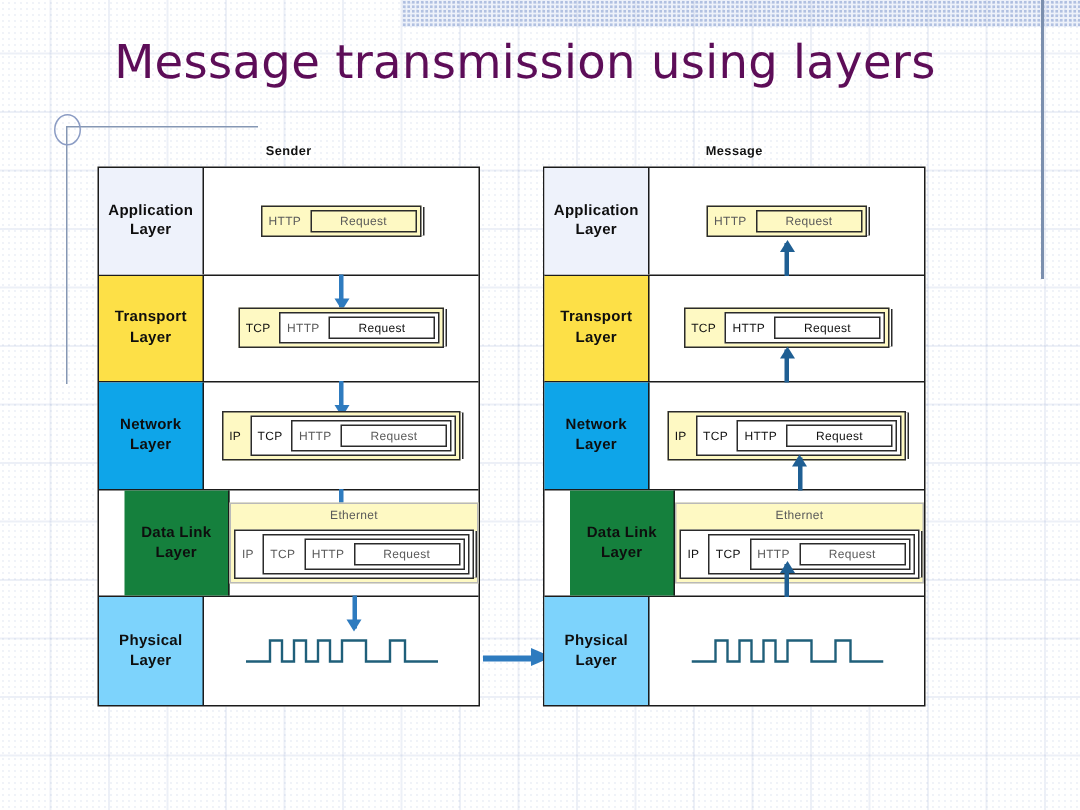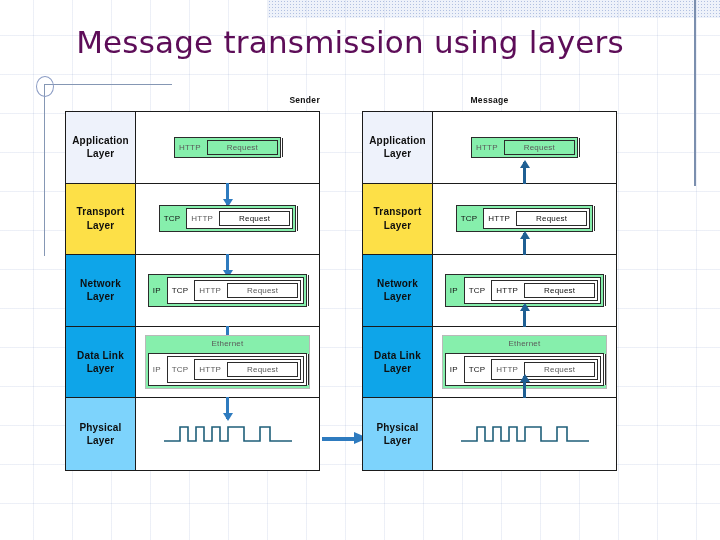--- a/index.html
+++ b/index.html
@@ -77,21 +77,21 @@
   }
   #sender-stack{left:65px;top:111px;}
   #receiver-stack{left:362px;top:111px;}
 
   .stack-caption{
     position:absolute;
     width:255px;text-align:center;
     font-size:8.5px;font-weight:bold;color:#111;
     letter-spacing:.3px;
   }
-  #sender-caption{left:65px;top:95px;text-align:right;}
+  #sender-caption{left:65px;top:95px;}
   #receiver-caption{left:362px;top:95px;}
 
   .layer{
     display:flex;
     height:71.6px;
     box-sizing:border-box;
     border-bottom:1.4px solid #1b1b1b;
     position:relative;
   }
   .layer:last-child{border-bottom:none;}
@@ -107,28 +107,28 @@
   }
   .layer-body{
     flex:1;position:relative;
     display:flex;align-items:center;justify-content:center;
   }
 
   
   .tint-1{background:#eef2fb;}
   .tint-2{background:#fde047;}
   .tint-3{background:#0ea5e9;}
-  .tint-4{background:#0ea5e9;}
+  .tint-4{background:#15803d;margin-left:17px;}
   .tint-5{background:#7dd3fc;}
 
   
   .pkt{
     display:flex;align-items:stretch;
     border:1px solid #2b2b2b;
-    background:#86efac;
+    background:#fef9c3;
     box-sizing:border-box;
     box-shadow:2px 0 0 -1px #fff, 3px 0 0 -1px #2b2b2b;
   }
   .pkt.plain{box-shadow:none;}
   .seg{
     display:flex;align-items:center;justify-content:center;
     font-size:8px;color:#111;
     padding:3px 4px;
     white-space:nowrap;
     box-sizing:border-box;

